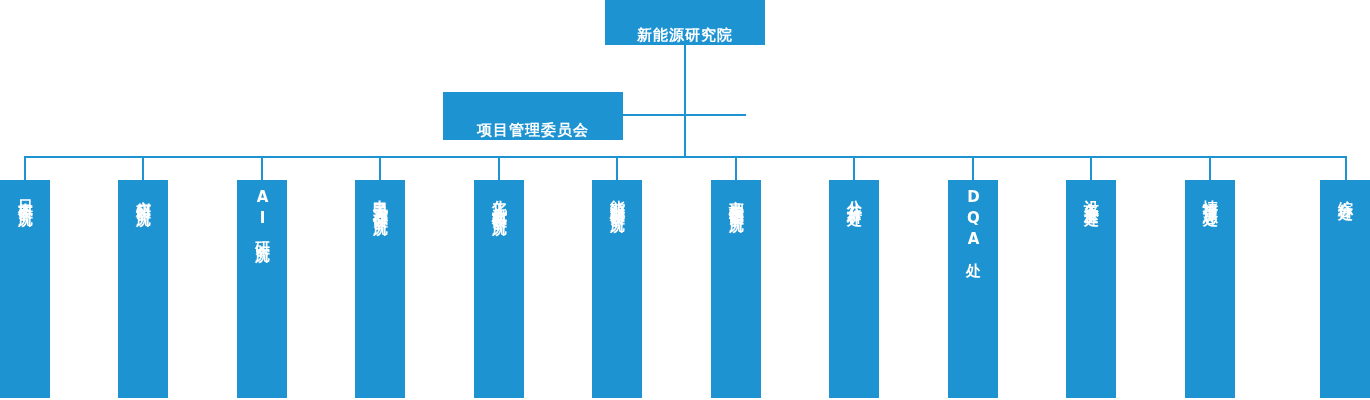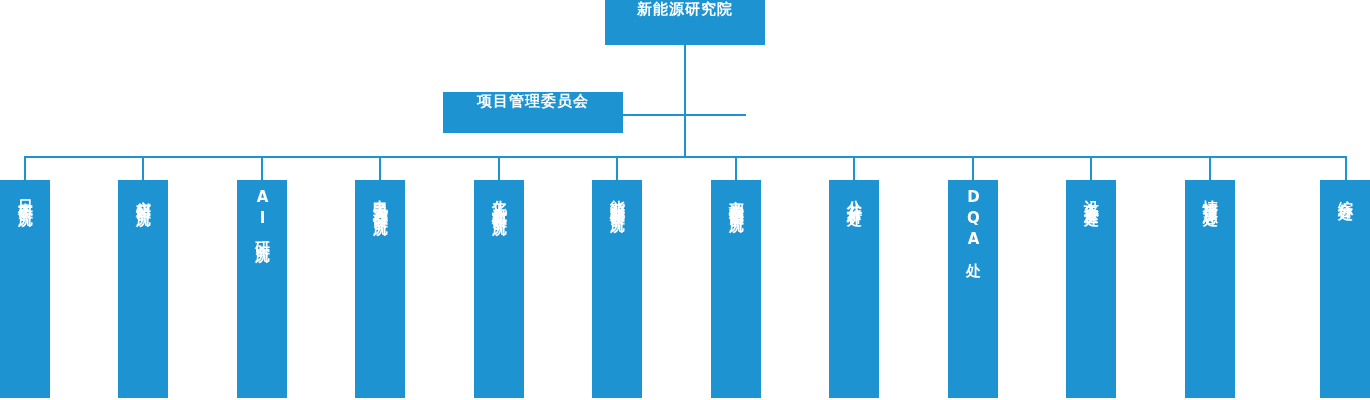--- a/index.html
+++ b/index.html
@@ -19,21 +19,21 @@
   }
 
   
   .node {
     position: absolute;
     background: #1e93d1;
     color: #ffffff;
     font-weight: bold;
     box-sizing: border-box;
     display: flex;
-    align-items: flex-start;
+    align-items: flex-end;
     justify-content: center;
     z-index: 3;
   }
   .node-top {
     font-size: 15px;
     letter-spacing: 1px;
   }
   .node-committee {
     font-size: 15px;
     letter-spacing: 1px;
@@ -88,21 +88,21 @@
   <div class="line line-v" style="left:853px;  top:156px; height:25px;"></div>
   <div class="line line-v" style="left:972px;  top:156px; height:25px;"></div>
   <div class="line line-v" style="left:1090px; top:156px; height:25px;"></div>
   <div class="line line-v" style="left:1209px; top:156px; height:25px;"></div>
   <div class="line line-v" style="left:1345px; top:156px; height:25px;"></div>
 
   <div class="node node-top" style="left:605px; top:0px; width:160px; height:45px;">
     <span>新能源研究院</span>
   </div>
 
-  <div class="node node-committee" style="left:443px; top:92px; width:180px; height:41px;">
+  <div class="node node-committee" style="left:443px; top:92px; width:180px; height:48px;">
     <span>项目管理委员会</span>
   </div>
 
   <div class="node node-unit" style="left:0px; top:180px; width:50px; height:218px;">
     <span class="vtext">日本研究所</span>
   </div>
   <div class="node node-unit" style="left:118px; top:180px; width:50px; height:218px;">
     <span class="vtext">广州研究所</span>
   </div>
   <div class="node node-unit" style="left:237px; top:180px; width:50px; height:218px;">

